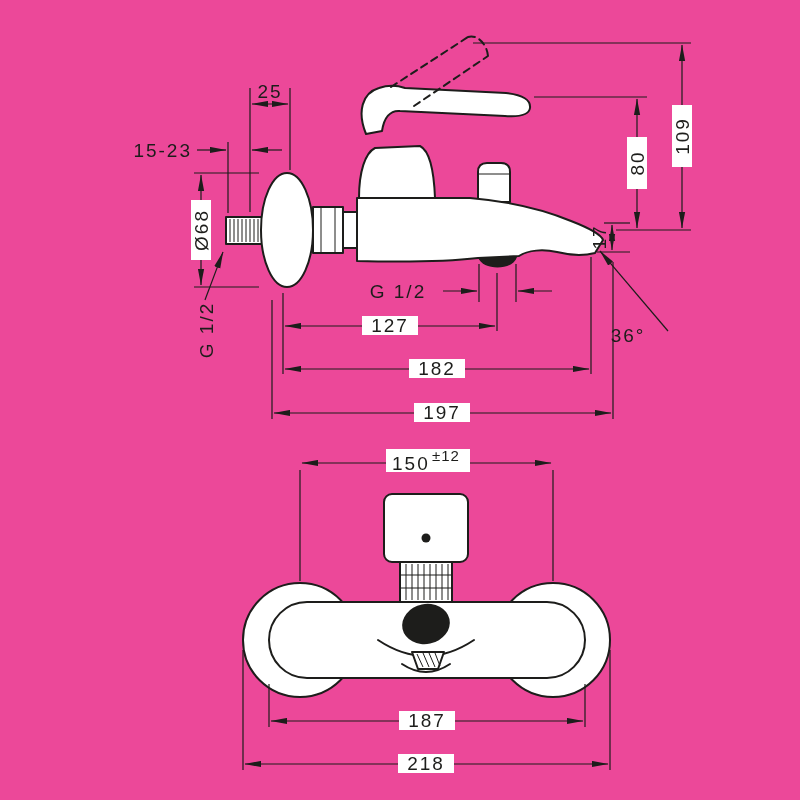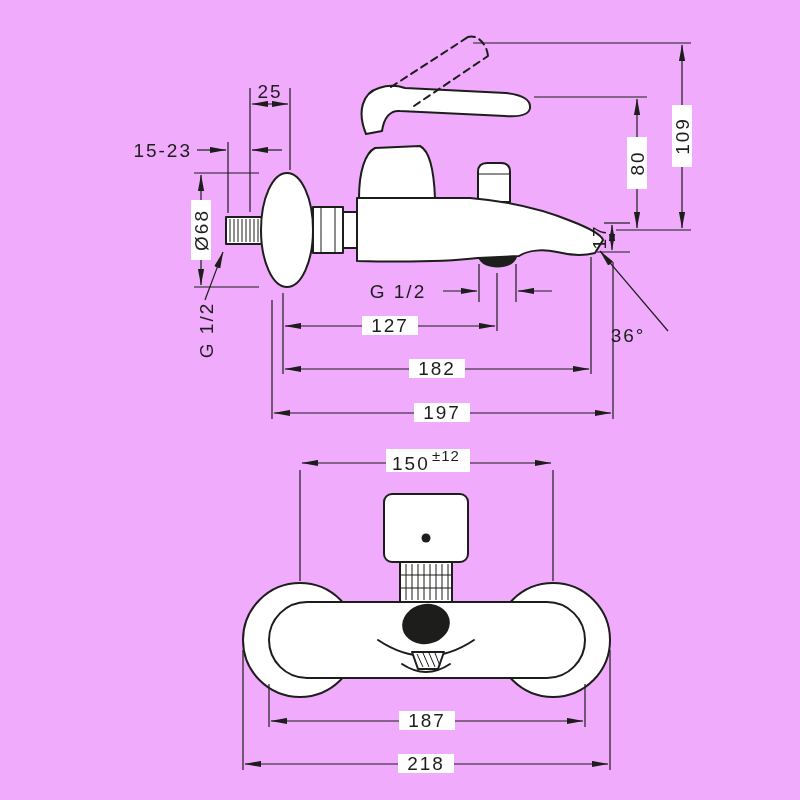--- a/index.html
+++ b/index.html
@@ -1,16 +1,16 @@
 <!DOCTYPE html>
 <html><head>
 <meta charset="utf-8">
 <style>
   html,body { margin:0; padding:0; background:#ffffff; }
-  .canvas { position:relative; width:800px; height:800px; background:#f0abfc; overflow:hidden; }
+  .canvas { position:relative; width:800px; height:800px; background:#ec4899; overflow:hidden; }
   svg { position:absolute; left:0; top:0; }
   text { font-family:"Liberation Sans", sans-serif; fill:#1d1d1b; }
   .dt  { font-size:19px; letter-spacing:2px; }
   .dts { font-size:15px; letter-spacing:1px; }
   .ol  { fill:#ffffff; stroke:#1d1d1b; stroke-width:2; stroke-linejoin:round; }
   .ln  { fill:none; stroke:#1d1d1b; stroke-width:2; stroke-linecap:round; }
   .thin{ fill:none; stroke:#1d1d1b; stroke-width:1; }
   .dim { fill:none; stroke:#1d1d1b; stroke-width:1.2; }
   .dash{ stroke-dasharray:7 5; }
   .blk { fill:#1d1d1b; stroke:none; }

